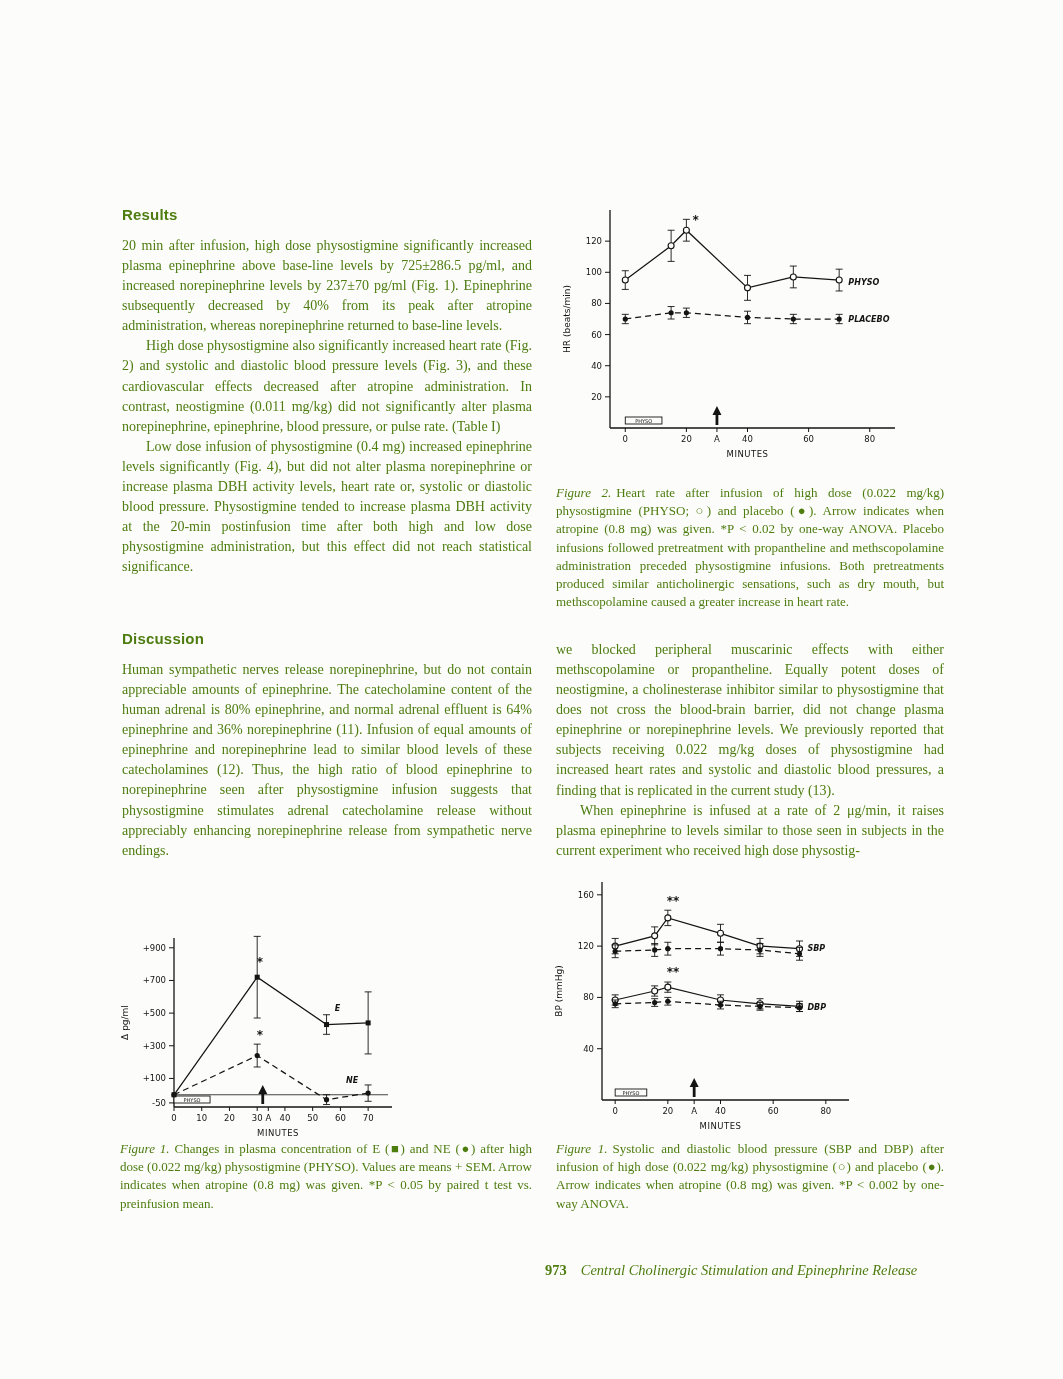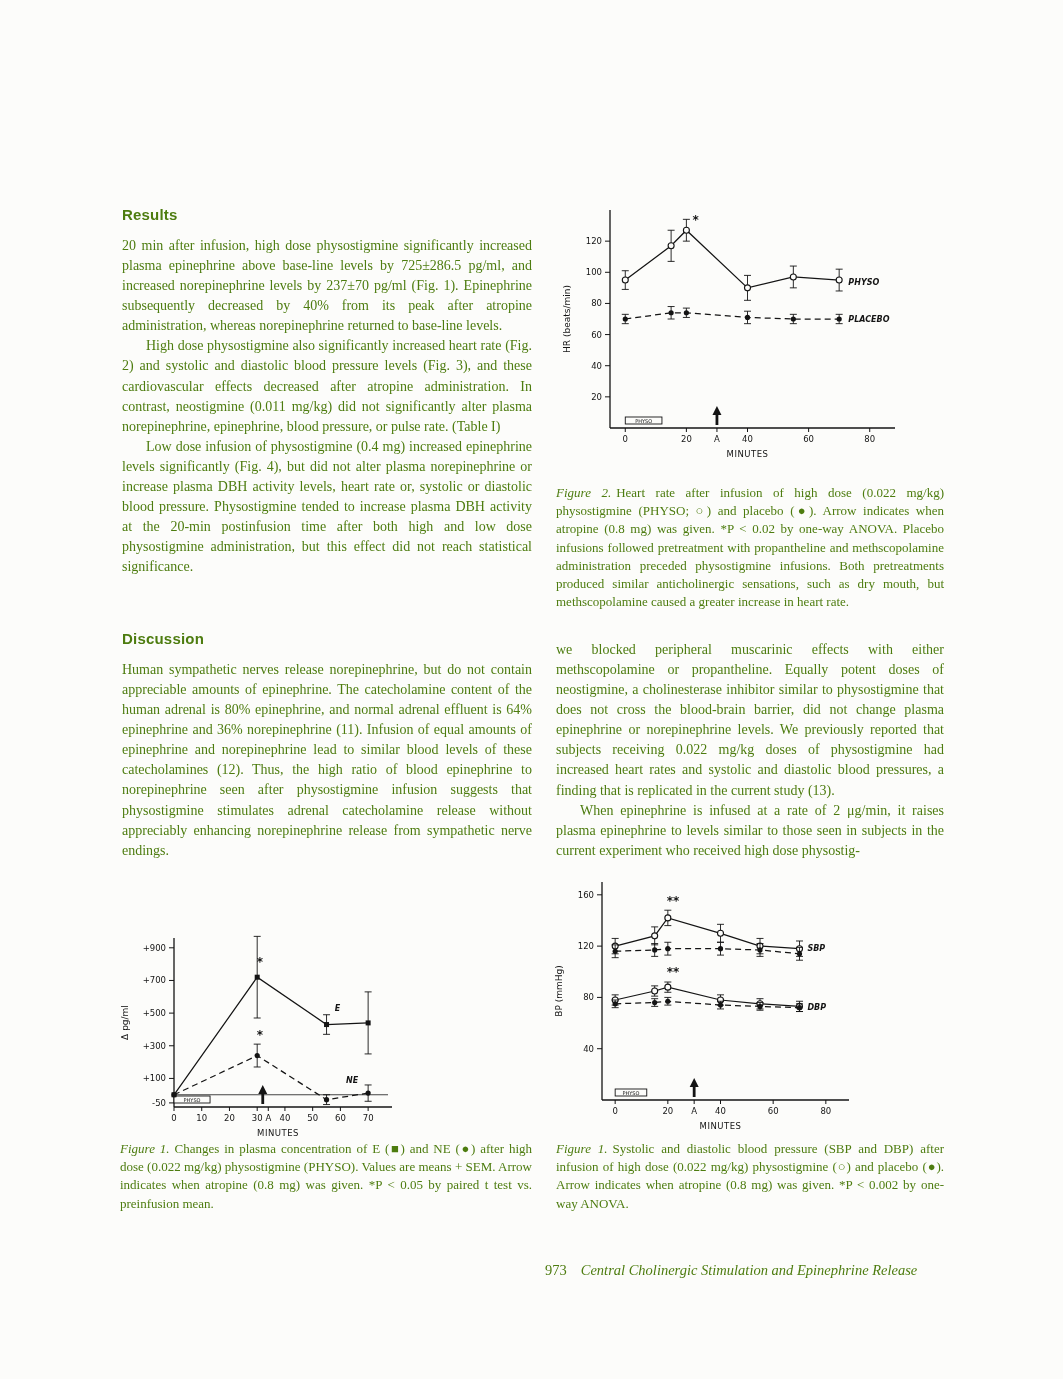--- a/index.html
+++ b/index.html
@@ -22,21 +22,21 @@
   .results    { position:absolute; left:122px; top:206px; width:410px; }
   .discussion { position:absolute; left:122px; top:630px; width:410px; }
   .rightcol   { position:absolute; left:556px; top:640px; width:388px; }
   .fig2-chart { position:absolute; left:558px; top:194px; }
   .fig2-cap   { position:absolute; left:556px; top:484px; width:388px; }
   .fig1-chart { position:absolute; left:116px; top:922px; }
   .fig1-cap   { position:absolute; left:120px; top:1140px; width:412px; }
   .fig3-chart { position:absolute; left:550px; top:866px; }
   .fig3-cap   { position:absolute; left:556px; top:1140px; width:388px; }
   .footer     { position:absolute; left:545px; top:1262px; font-size:14.5px; white-space:nowrap; }
-  .footer .pagenum { font-weight:400; margin-right:14px;margin-top:20px; }
+  .footer .pagenum { font-weight:700; margin-right:14px;margin-top:20px; }
   .footer .running { font-style:italic;text-align:center; }
   svg text { font-family:"DejaVu Sans", sans-serif; fill:#141414; }
 </style>
 </head>
 <body>
 
 <div class="page">
 
   <section class="results">
     <h2>Results</h2>

